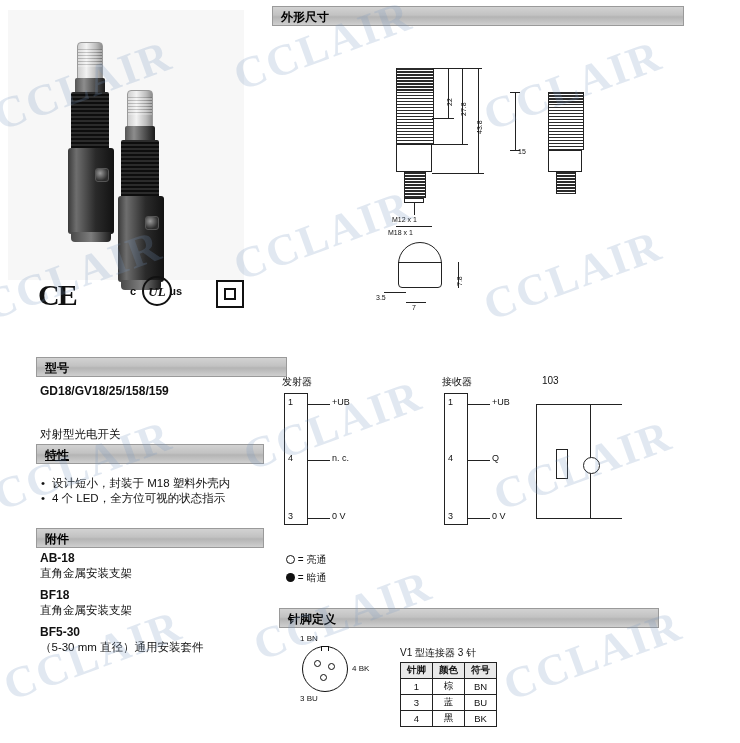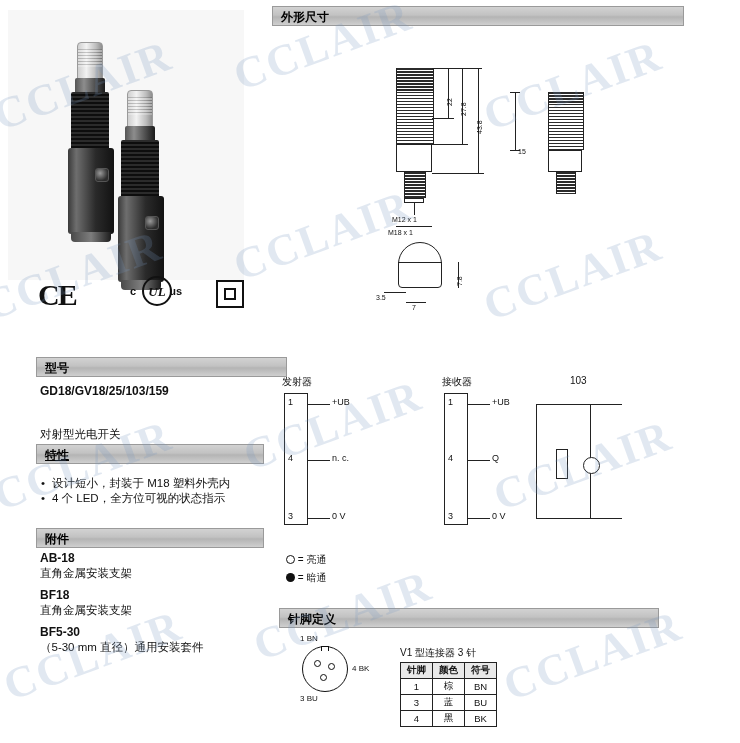--- a/index.html
+++ b/index.html
@@ -193,21 +193,21 @@
           <span>UL</span>
         </div>
       <div class="ul-us">us</div>
     </div>
     <div class="sq-mark">
         <i></i>
       </div>
   </div>
 
   <div class="bar lbar-model">型号</div>
-  <div class="model-name">GD18/GV18/25/103/159</div>
+  <div class="model-name">GD18/GV18/25/158/159</div>
   <div class="model-desc">
     <div>对射型光电开关</div>
     <div>M12 x 1 塑料连接头，3 针</div>
   </div>
 
   <div class="bar lbar-feat">特性</div>
   <div class="feat-list">
     <div>设计短小，封装于 M18 塑料外壳内</div>
     <div>4 个 LED，全方位可视的状态指示</div>
   </div>
@@ -267,21 +267,21 @@
     <div class="dimline" style="left:112px;top:262px;width:22px;height:1px;"></div>
     <span class="dimtxt" style="left:104px;top:264px;">3.5</span>
     <div class="dimline" style="left:134px;top:272px;width:20px;height:1px;"></div>
     <span class="dimtxt" style="left:140px;top:274px;">7</span>
   </div>
 
 
   <div class="elec">
     <span class="elabel" style="left:10px;top:0;">发射器</span>
     <span class="elabel" style="left:170px;top:0;">接收器</span>
-    <span class="elabel" style="left:270px;top:0;margin-left:28px;">103</span>
+    <span class="elabel" style="left:270px;top:0;">103</span>
 
     <div class="ebox" style="left:12px;top:18px;width:24px;height:132px;"></div>
     <span class="epin" style="left:16px;top:22px;">1</span>
     <span class="epin" style="left:16px;top:78px;">4</span>
     <span class="epin" style="left:16px;top:136px;">3</span>
     <div class="eline" style="left:36px;top:29px;width:22px;"></div>
     <div class="eline" style="left:36px;top:85px;width:22px;"></div>
     <div class="eline" style="left:36px;top:143px;width:22px;"></div>
     <span class="epin" style="left:60px;top:22px;">+UB</span>
     <span class="epin" style="left:60px;top:78px;">n. c.</span>

